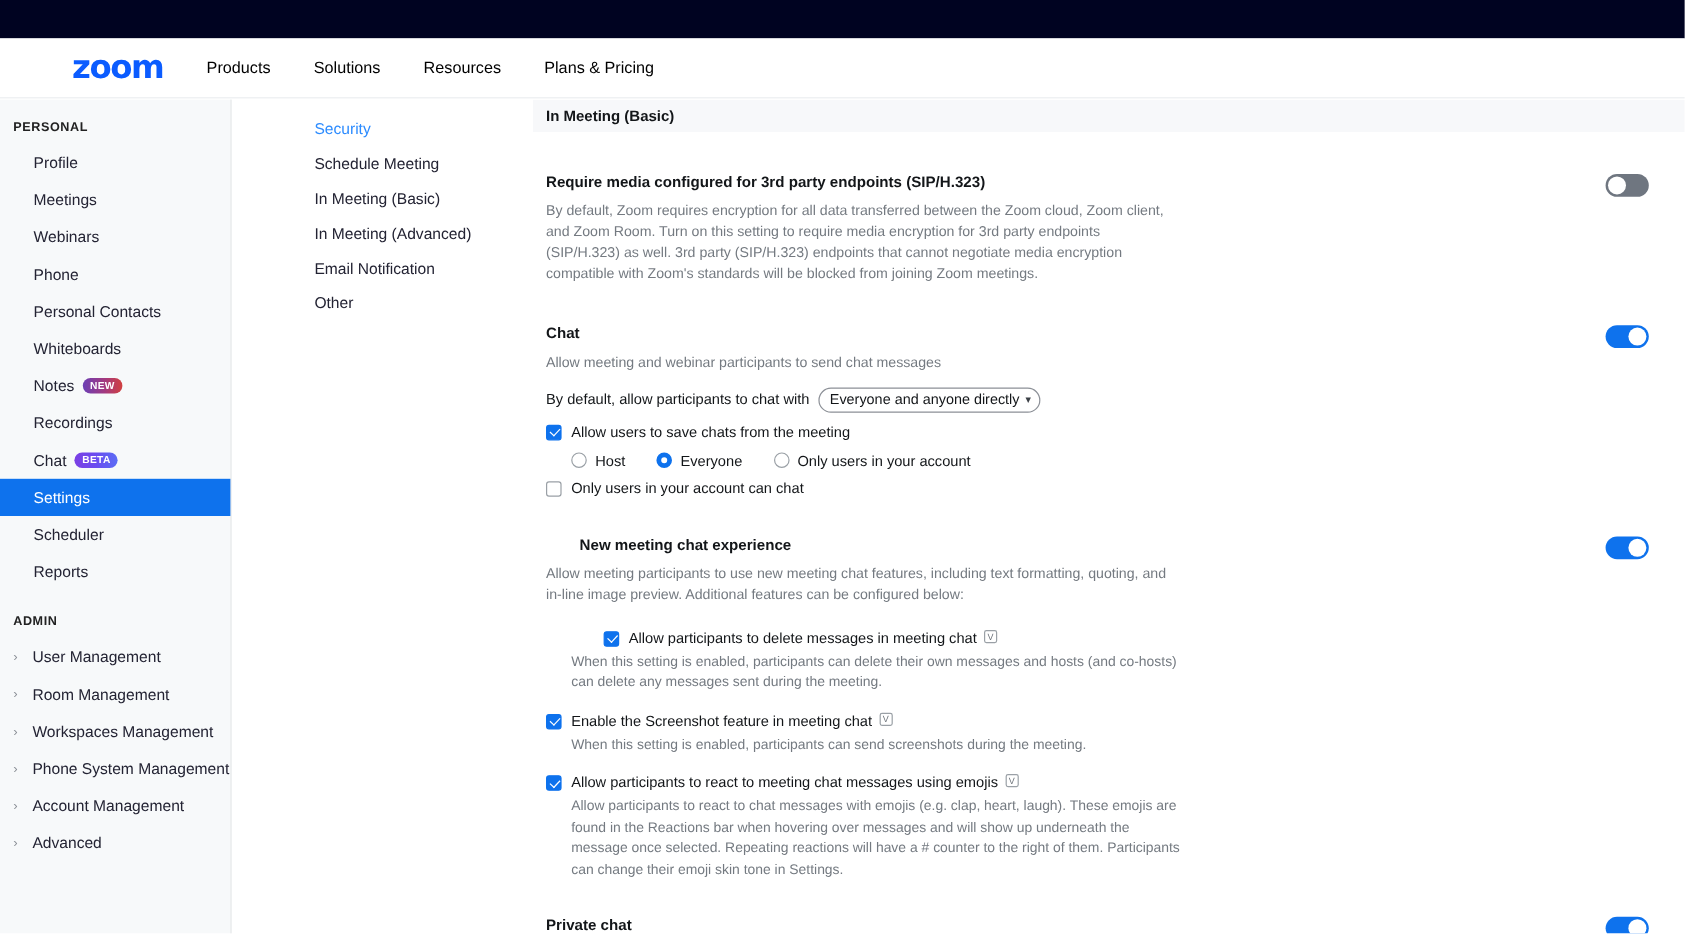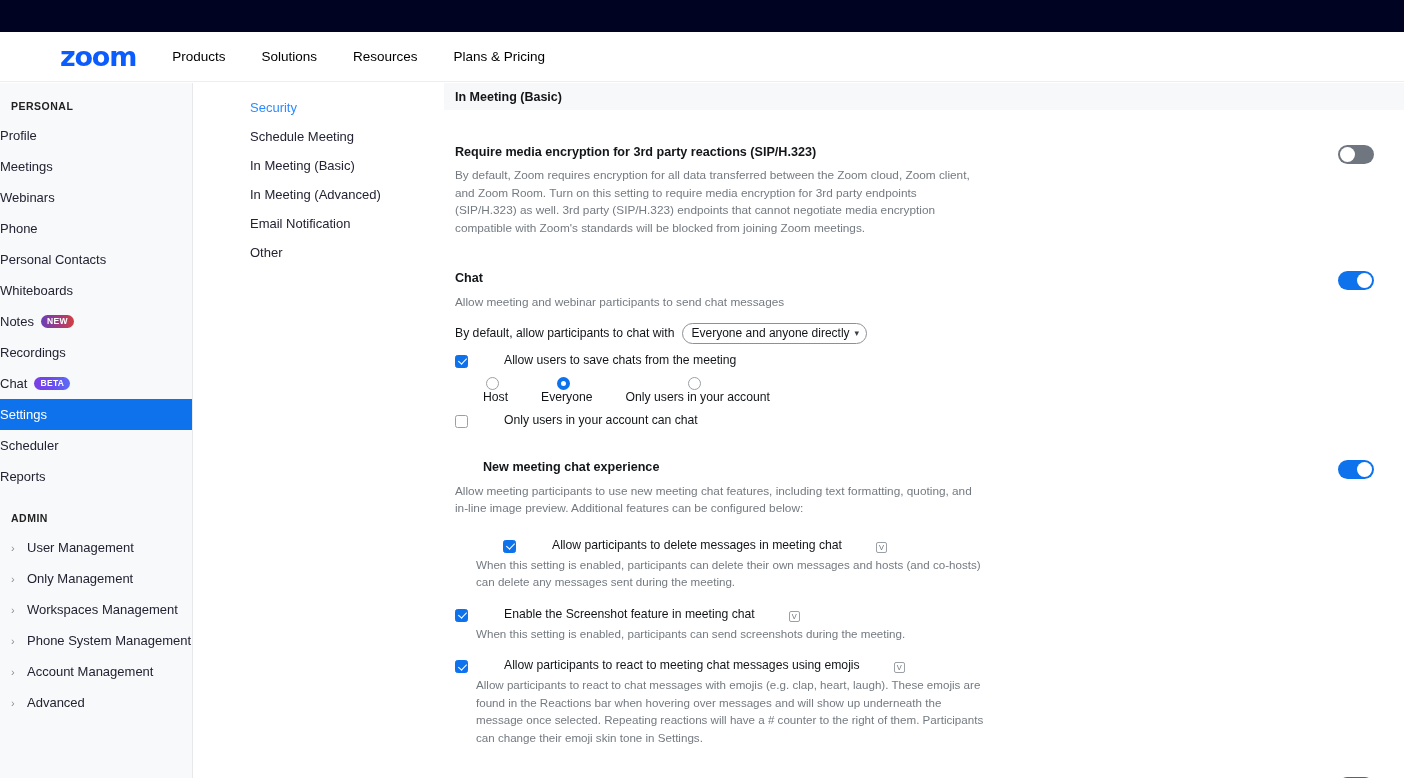--- a/index.html
+++ b/index.html
@@ -46,21 +46,21 @@
     background: #f7f9fa;
     border-right: 1px solid #e6e8ea;
     overflow: hidden;
   }
   .side-section {
     font-size: 10.5px; font-weight: 700; color: #222; letter-spacing: .5px;
     padding: 17px 0 8px 11px;
   }
   .side-item {
     height: 31px; display: flex; align-items: center;
-    font-size: 13px; color: #232333;
+    padding-left: 28px; font-size: 13px; color: #232333;
     cursor: pointer; white-space: nowrap;
   }
   .side-item.active {
     background: #0e72ed; color: #ffffff; width: 224px;
   }
   .badge {
     display: inline-block; margin-left: 7px;
     font-size: 8.5px; font-weight: 700; color: #fff;
     padding: 2px 6px; border-radius: 9px; letter-spacing: .3px;
     line-height: 1.05;
@@ -74,21 +74,21 @@
   }
 
   
   .side-scroll {
     position: absolute; left: 220px; top: 90px; width: 6px; height: 655px;
     background: #d6d9dc; border-radius: 3px;
   }
 
   
   .subnav {
-    position: absolute; top: 83px; left: 216px; width: 216px; height: 695px;
+    position: absolute; top: 83px; left: 228px; width: 216px; height: 695px;
     background: #ffffff;
   }
   .subnav-item {
     height: 29px; display: flex; align-items: center;
     padding-left: 34px; font-size: 13px; color: #232333; cursor: pointer;
     white-space: nowrap;
   }
   .subnav-item:first-child { margin-top: 10px; }
   .subnav-item.active { color: #2d8cff; }
 
@@ -127,21 +127,21 @@
   .inline-label { font-size: 12.2px; color: #131619; }
 
   .select {
     display: inline-flex; align-items: center; justify-content: space-between;
     border: 1px solid #8c9097; border-radius: 11px;
     height: 21px; padding: 0 7px 0 9px; margin-left: 7px;
     font-size: 12px; color: #131619; background: #fff; cursor: pointer;
   }
   .select .chev { margin-left: 5px; font-size: 9px; color: #3a3f45; }
 
-  .check-row { display: flex; align-items: flex-end; margin-top: 9px; gap: 28px; }
+  .check-row { display: flex; align-items: flex-start; margin-top: 9px; }
   .cb {
     width: 13px; height: 13px; border-radius: 2.5px; flex: 0 0 13px;
     margin-top: 1px; cursor: pointer; position: relative;
   }
   .cb.checked { background: #0e72ed; border: 1px solid #0e72ed; }
   .cb.unchecked { background: #fff; border: 1px solid #9aa0a6; }
   .cb.checked::after {
     content: ""; position: absolute; left: 3.6px; top: .8px;
     width: 3.6px; height: 7.2px; border: solid #fff;
     border-width: 0 1.8px 1.8px 0; transform: rotate(43deg);
@@ -153,21 +153,21 @@
   }
 
   .vbadge {
     display: inline-block; width: 11px; height: 11px;
     border: 1px solid #9aa0a6; border-radius: 2px;
     font-size: 7.5px; line-height: 9px; text-align: center;
     color: #6d737a; margin-left: 6px; vertical-align: 1px;
   }
 
   .radio-row { display: flex; align-items: center; margin: 9px 0 0 21px; }
-  .radio-opt { display: flex; align-items: center; margin-right: 26px; cursor: pointer; flex-direction: column; }
+  .radio-opt { display: flex; align-items: center; margin-right: 26px; cursor: pointer; }
   .rb {
     width: 13px; height: 13px; border-radius: 50%; flex: 0 0 13px; position: relative;
   }
   .rb.off { border: 1.3px solid #9aa0a6; background: #fff; }
   .rb.on { border: 4px solid #0e72ed; background: #fff; }
   .rb-label { font-size: 12.2px; color: #131619; margin-left: 7px; }
 </style>
 </head>
 <body>
 
@@ -226,21 +226,21 @@
   </div>
 
   <div class="side-section" style="padding-top:20px;">ADMIN</div>
 
   <div class="side-item caret">
     <span class="caret-glyph">›</span>
     <span>User Management</span>
   </div>
   <div class="side-item caret">
     <span class="caret-glyph">›</span>
-    <span>Only Management</span>
+    <span>Room Management</span>
   </div>
   <div class="side-item caret">
     <span class="caret-glyph">›</span>
     <span>Workspaces Management</span>
   </div>
   <div class="side-item caret">
     <span class="caret-glyph">›</span>
     <span>Phone System Management</span>
   </div>
   <div class="side-item caret">
@@ -265,21 +265,21 @@
 </div>
 
 <div class="main">
 
   <div class="section-header">In Meeting (Basic)</div>
 
   <div class="setting" style="margin-top:35px;">
     <div class="toggle off">
         <div class="knob"></div>
       </div>
-    <div class="setting-title">Require media encryption for 3rd party reactions (SIP/H.323)</div>
+    <div class="setting-title">Require media configured for 3rd party endpoints (SIP/H.323)</div>
     <div class="setting-desc">By default, Zoom requires encryption for all data transferred between the Zoom cloud, Zoom client, and Zoom Room. Turn on this setting to require media encryption for 3rd party endpoints (SIP/H.323) as well. 3rd party (SIP/H.323) endpoints that cannot negotiate media encryption compatible with Zoom's standards will be blocked from joining Zoom meetings.</div>
   </div>
 
   <div class="setting" style="margin-top:34px;">
     <div class="toggle on">
         <div class="knob"></div>
       </div>
     <div class="setting-title" style="margin-bottom:9px;">Chat</div>
     <div class="setting-desc">Allow meeting and webinar participants to send chat messages</div>
 

